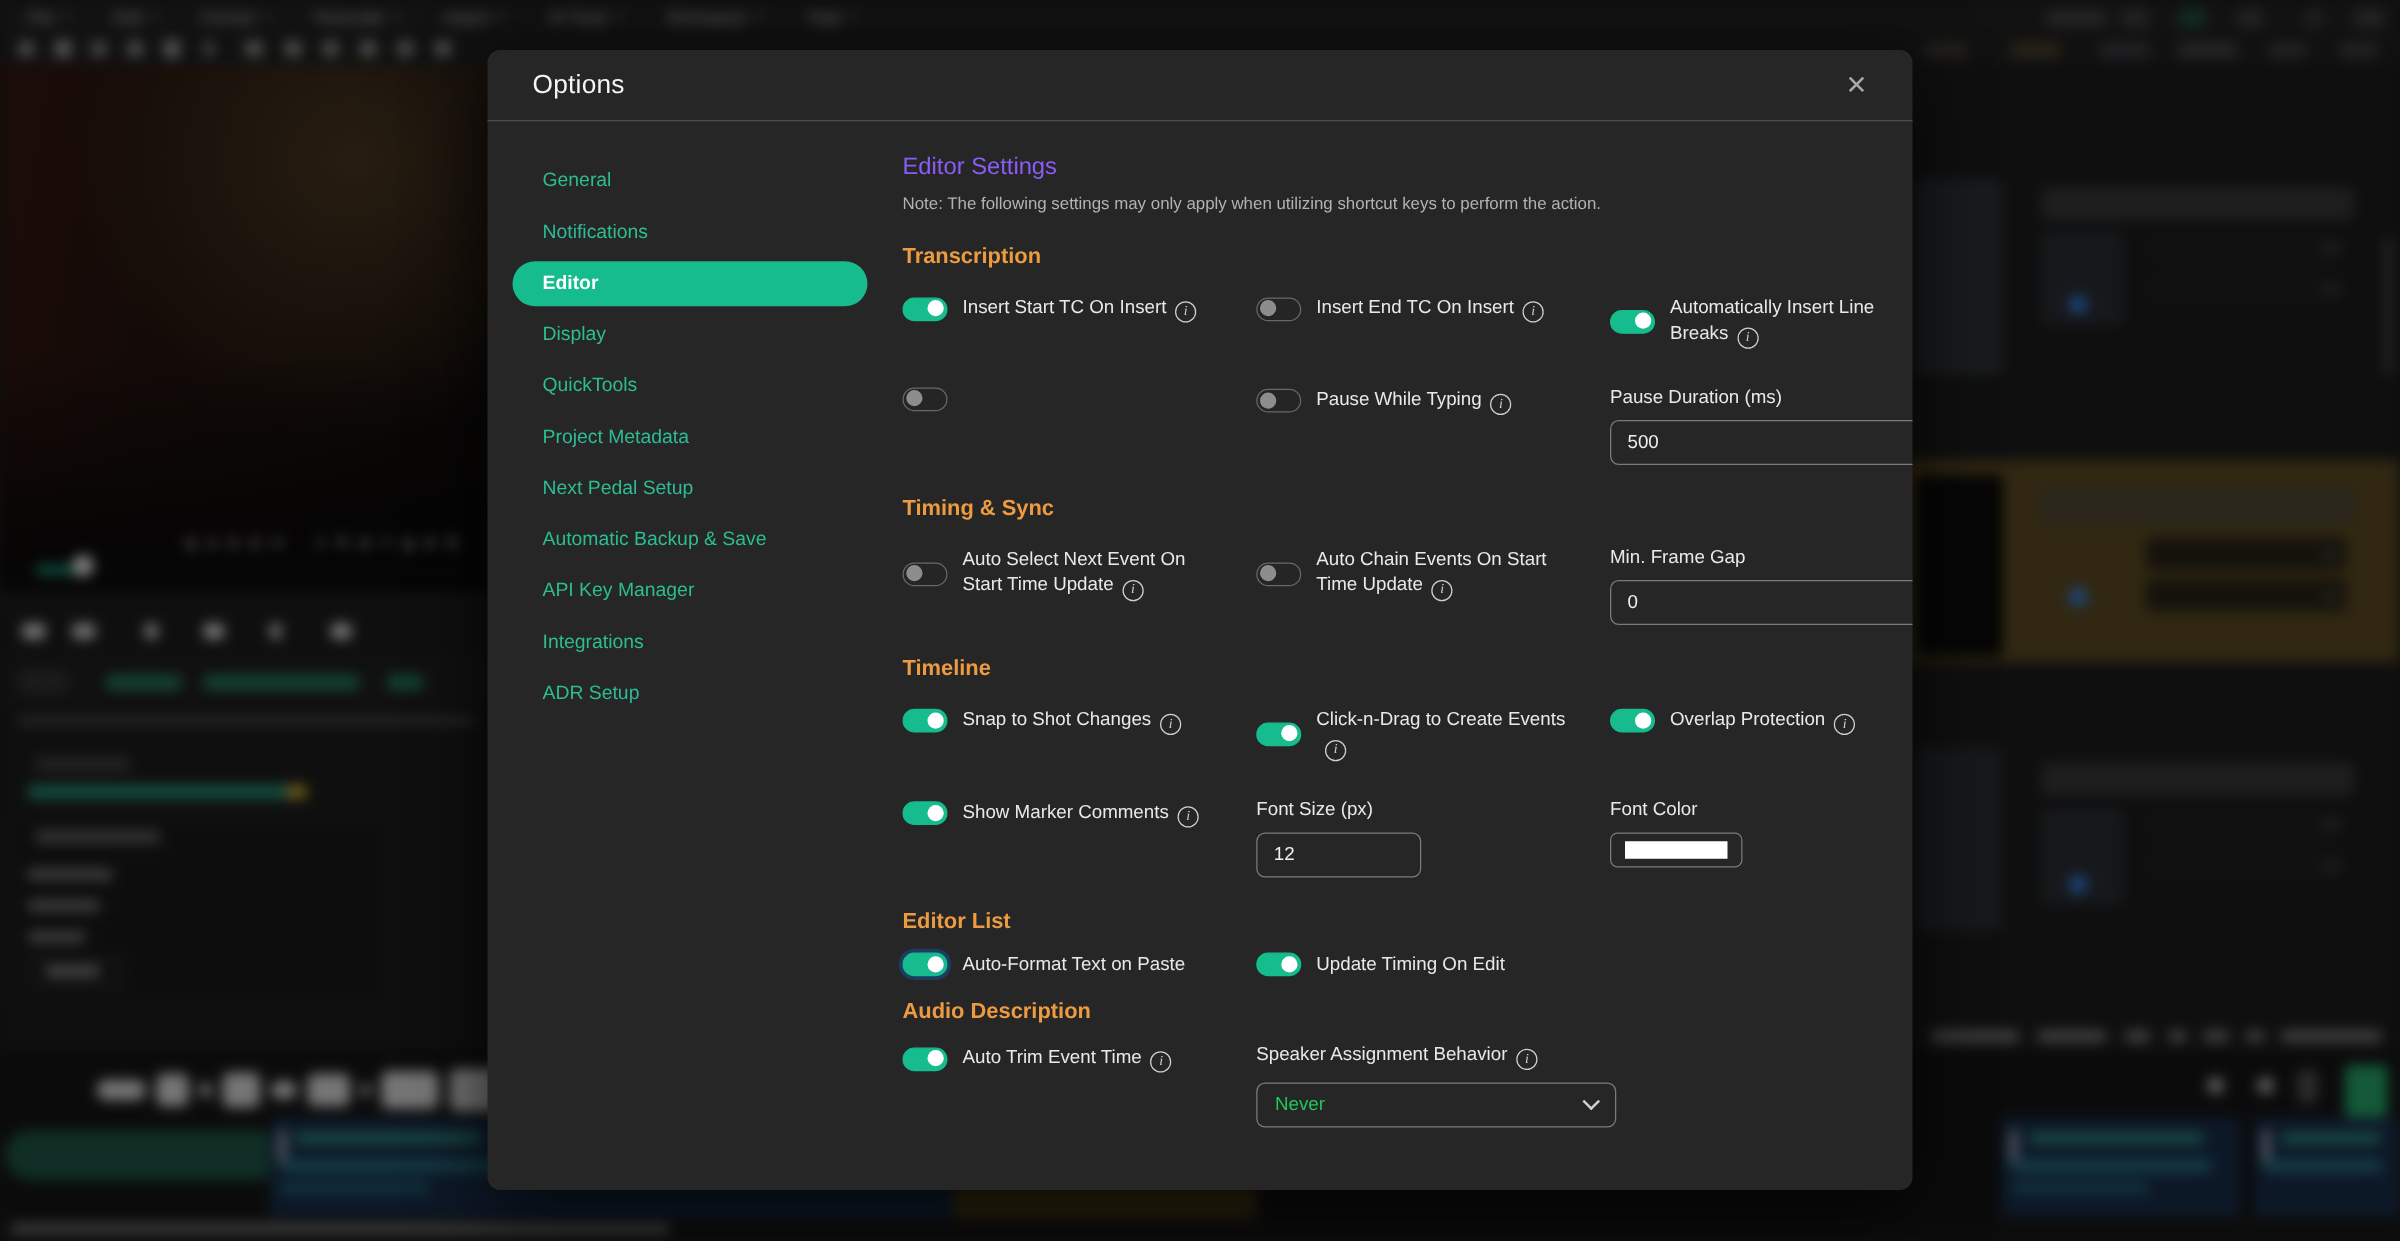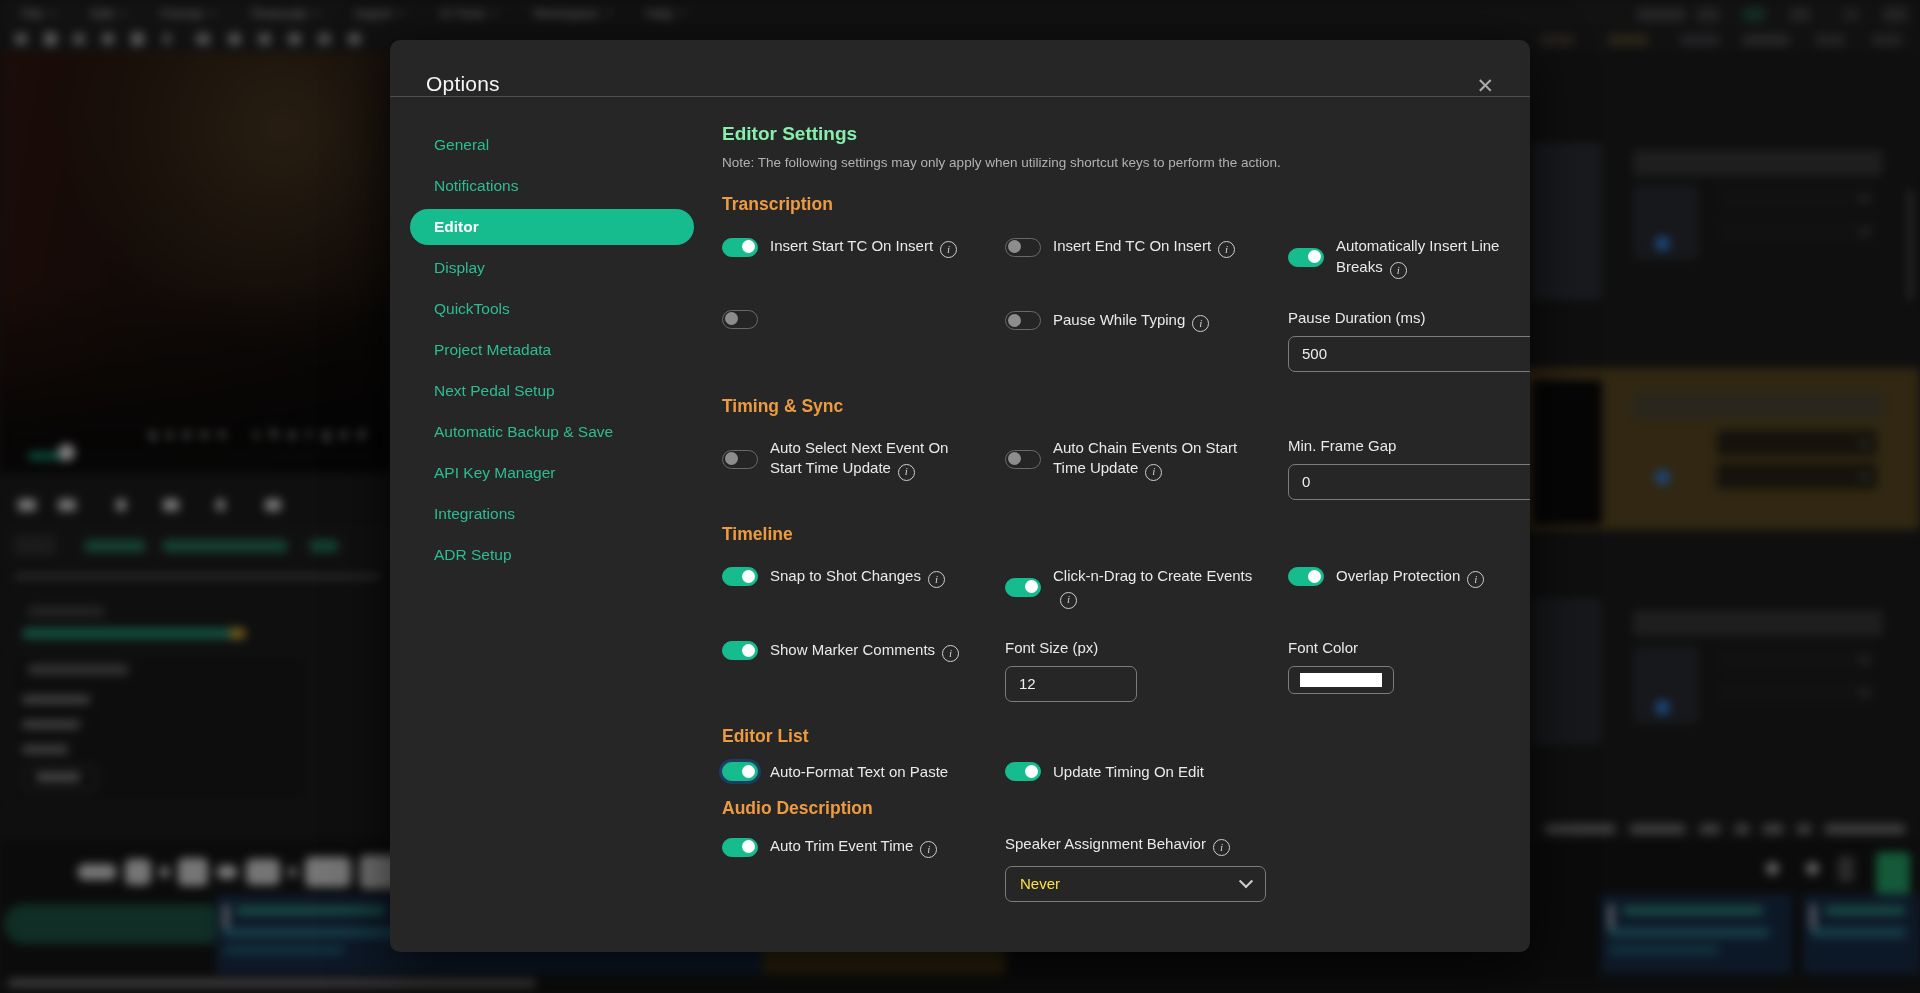--- a/index.html
+++ b/index.html
@@ -38,31 +38,31 @@
   .scrollstrip{position:absolute;left:0;top:975px;width:1920px;height:18px;background:#101010}
   .card-title{position:absolute;background:#323232;border-radius:4px}
   .card-row{position:absolute;background:#191919;border-radius:4px}
   .card-row .rcaret{position:absolute;right:8px;top:7px;width:7px;height:7px;border-right:2px solid #6d6d6d;border-bottom:2px solid #6d6d6d;transform:rotate(45deg)}
   .bluedot{position:absolute;width:15px;height:15px;border-radius:50%;background:#2d7de0}
   
   .dim{position:absolute;inset:0;background:rgba(8,8,8,.47)}
   
   .modal{position:absolute;left:390px;top:40px;width:1140px;height:912px;background:#262626;
     border-radius:10px;box-shadow:0 14px 60px rgba(0,0,0,.75);display:flex;flex-direction:column;color:#e8e8e8}
-  .modal-header{flex:0 0 56px;display:flex;align-items:flex-end;justify-content:space-between;
+  .modal-header{flex:0 0 56px;display:flex;align-items:center;justify-content:space-between;
     padding:0 36px;border-bottom:1px solid #4d4d4d}
   .modal-title{font-size:21px;font-weight:500;color:#f5f5f5;letter-spacing:.2px}
   .close-btn{font-size:21px;color:#a9a9a9;cursor:pointer;line-height:1}
   .modal-body{flex:1;display:flex;overflow:hidden}
   .sidebar{flex:0 0 272px;padding:30px 0 0 20px}
   .side-item{width:236px;padding:9px 24px;margin-bottom:5px;font-size:15.5px;color:#2dbd92;
     border-radius:19px;cursor:pointer;white-space:nowrap}
   .side-item[data-active="true"]{background:#16bc8e;color:#ffffff;font-weight:700}
   .content{flex:1;padding:26px 20px 0 28px}
-  .content h2{margin:0 0 10px 0;font-size:19px;font-weight:700;color:#86efac}
+  .content h2{margin:0 0 10px 0;font-size:19px;font-weight:400;color:#8b5cf6}
   .note{font-size:13.5px;color:#b2b2b2;margin-bottom:18px}
   .section-heading{font-size:17.5px;font-weight:700;color:#ed9b40;margin:24px 0 20px 0}
   .section-heading:first-of-type{margin-top:4px}
   .grid{display:grid;grid-template-columns:261px 261px 261px;column-gap:22px;row-gap:30px;align-items:start}
   .setting{display:flex;align-items:center;gap:12px}
   .setting-label{font-size:15px;line-height:1.38;color:#e9e9e9;padding-top:1px}
   .toggle{flex:0 0 36px;width:36px;height:19px;border-radius:10px;position:relative;cursor:pointer;
     background:#252525;border:1.5px solid #686868;box-sizing:border-box;margin-top:1px}
   .toggle .knob{position:absolute;top:1.5px;left:2px;width:13px;height:13px;border-radius:50%;background:#8d8d8d}
   .toggle[data-state="on"]{background:#16bc8e;border-color:#16bc8e}
@@ -71,22 +71,22 @@
   .info{display:inline-flex;align-items:center;justify-content:center;width:15px;height:15px;
     border:1px solid #cfcfcf;border-radius:50%;font-family:"Liberation Serif",serif;font-style:italic;
     font-size:11px;color:#d4d4d4;margin-left:7px;vertical-align:-2px;cursor:pointer}
   .field-label{font-size:15px;color:#e9e9e9;margin-bottom:10px}
   .text-input{box-sizing:border-box;height:36px;background:transparent;border:1px solid #7b7b7b;
     border-radius:7px;color:#eeeeee;font-size:15px;padding:0 13px;outline:none;font-family:"Liberation Sans",sans-serif}
   .w-full{width:261px}.w-sm{width:132px}
   .color-field{box-sizing:border-box;width:106px;height:28px;border:1px solid #7b7b7b;border-radius:6px;
     display:flex;align-items:center;justify-content:center;cursor:pointer}
   .color-swatch{width:82px;height:14px;background:#ffffff}
-  .select{box-sizing:border-box;width:261px;height:36px;border:1px solid #7b7b7b;border-radius:7px;
-    display:flex;align-items:center;justify-content:space-between;padding:0 14px;font-size:15px;color:#fde047;cursor:pointer}
+  .select{box-sizing:border-box;width:288px;height:36px;border:1px solid #7b7b7b;border-radius:7px;
+    display:flex;align-items:center;justify-content:space-between;padding:0 14px;font-size:15px;color:#22c55e;cursor:pointer}
   .sel-caret{width:8px;height:8px;border-right:2px solid #cfcfcf;border-bottom:2px solid #cfcfcf;
     transform:rotate(45deg) translate(-2px,-2px)}
 </style>
 </head>
 <body>
 
 <div class="bg">
 
   <div class="menubar">
     <span class="menu-item">

